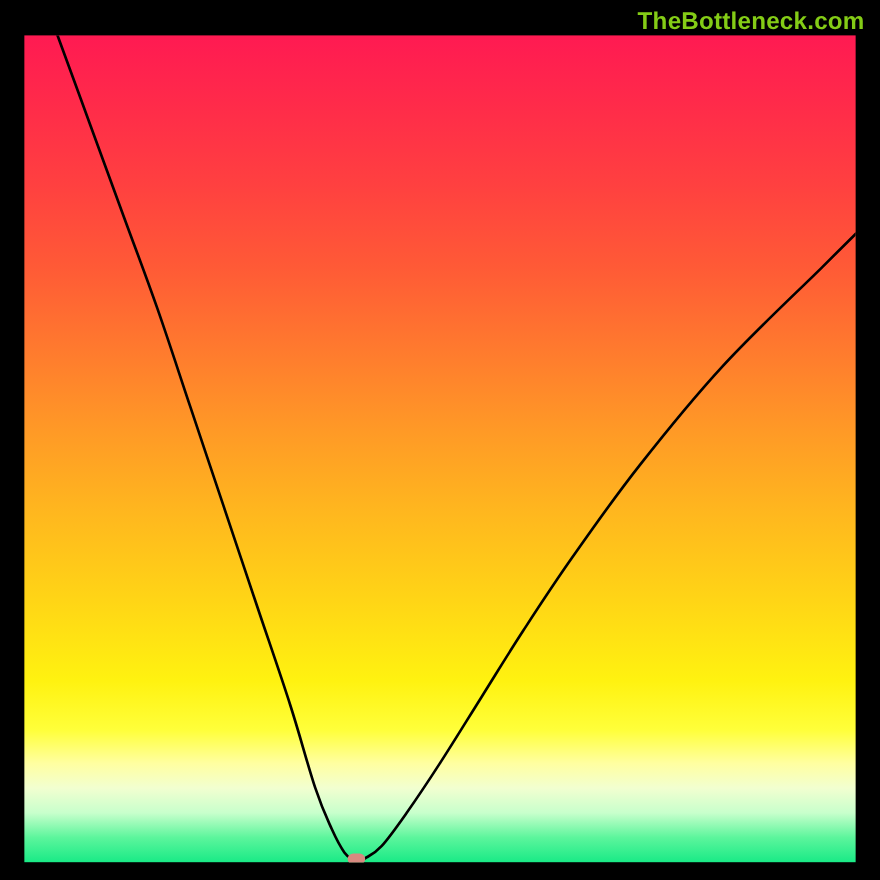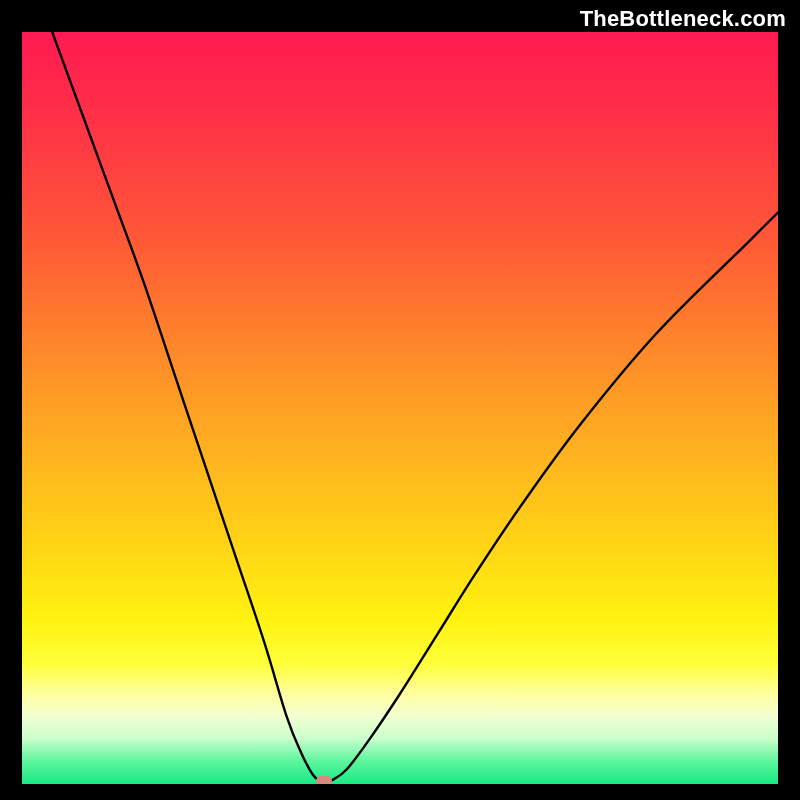--- a/index.html
+++ b/index.html
@@ -13,21 +13,21 @@
   .frame {
     position: relative;
     width: 800px;
     height: 800px;
     background: #000;
   }
   .watermark {
     position: absolute;
     top: 6px;
     right: 14px;
-    color: #ffffff;
+    color: #84cc16;
     font-size: 22px;
     font-weight: 600;
     letter-spacing: 0.2px;
     z-index: 50;
     user-select: none;
   }
   .plot-area {
     position: absolute;
     left: 22px;
     top: 32px;

